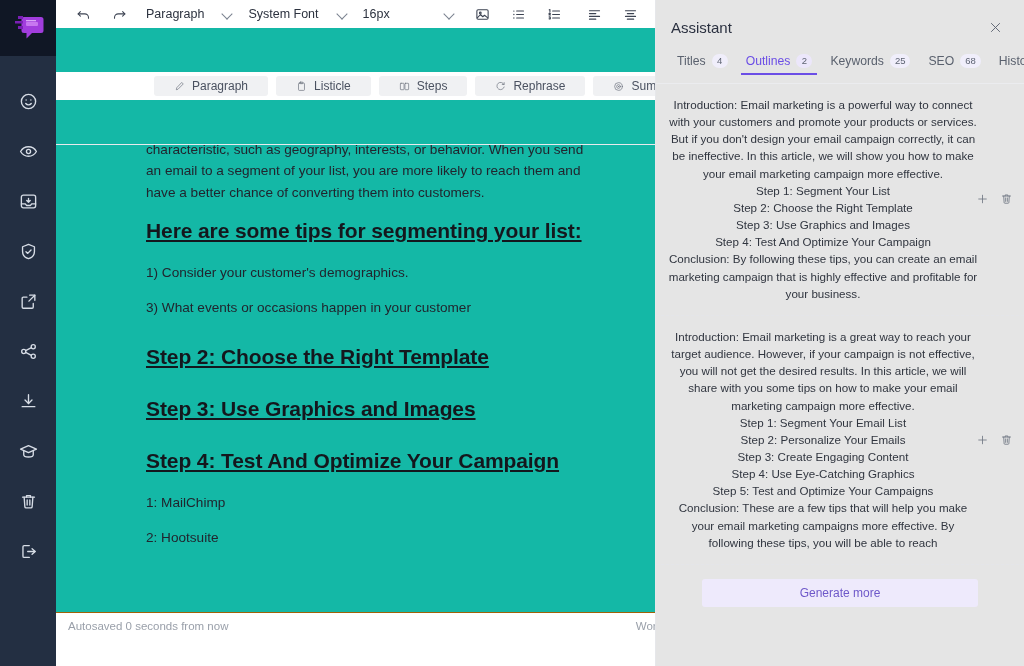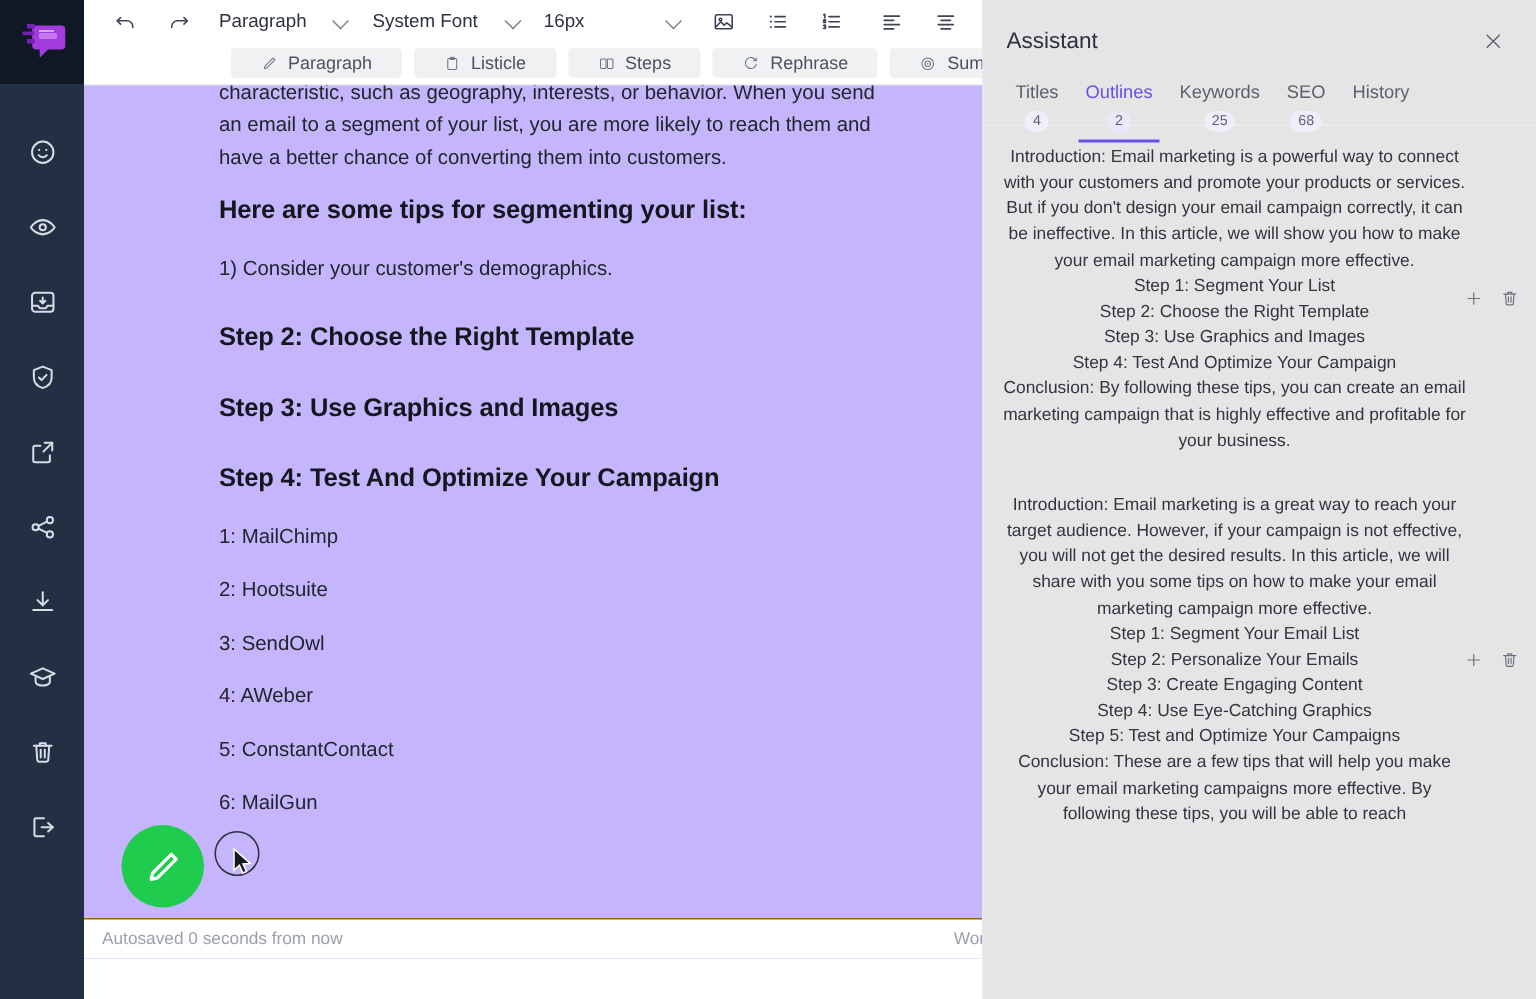--- a/index.html
+++ b/index.html
@@ -36,24 +36,25 @@
     cursor: pointer;
   }
   .rail-item svg { display: block; stroke: #d7dde6; fill: none; stroke-width: 1.7; stroke-linecap: round; stroke-linejoin: round; }
 
   
   .editor-col {
     flex: 1 1 auto;
     width: 599px;
     height: 639px;
     position: relative;
-    background: #c4b5fd;
+    background: #14b8a6;
     display: flex;
     flex-direction: column;
     overflow: hidden;
+    gap: 44px;
   }
 
   
   .toolbar {
     height: 28px;
     min-height: 28px;
     display: flex;
     align-items: center;
     padding: 0 0 0 14px;
     background: #ffffff;
@@ -137,26 +138,27 @@
     top: -6px; left: 0; right: 0;
     padding: 0 56px 0 90px;
   }
   .doc p {
     font-size: 13.6px;
     line-height: 1.58;
     color: #21252e;
     margin: 0 0 14px 0;
   }
   .doc h3 {
-    font-size: 17px;
+    font-size: 21px;
     font-weight: bold;
     line-height: 1.35;
     color: #14171d;
     margin: 24px 0 16px 0;
     letter-spacing: -0.1px;
+    text-decoration: underline;
   }
   .doc h3.first { margin-top: 12px; }
   .doc p.listline {
     margin: 0 0 14px 0;
   }
 
   
   .statusbar {
     height: 27px;
     min-height: 27px;
@@ -246,21 +248,20 @@
     padding-left: 12px;
     gap: 0;
     border-bottom: 1px solid #ebecef;
     position: relative;
   }
   .as-tab {
     display: flex; align-items: center; gap: 6px;
     padding: 0 9px 7px 9px;
     cursor: pointer;
     position: relative;
-    flex-direction: column;
   }
   .as-tab .tab-label {
     font-size: 12.2px;
     color: #5a616e;
     white-space: nowrap;
   }
   .as-tab.active .tab-label { color: #6b4ee6; }
   .as-tab.active::after {
     content:"";
     position:absolute; left: 4px; right: 4px; bottom: 0;
@@ -516,20 +517,21 @@
           </svg>
         <span class="chip-label">Summarize</span>
       </div>
     </div>
 
     <div class="doc-wrap">
       <div class="doc">
         <p>characteristic, such as geography, interests, or behavior. When you send an email to a segment of your list, you are more likely to reach them and have a better chance of converting them into customers.</p>
         <h3 class="first">Here are some tips for segmenting your list:</h3>
         <p class="listline">1) Consider your customer's demographics.</p>
+        <p class="listline">3) What events or occasions happen in your customer</p>
         <h3>Step 2: Choose the Right Template</h3>
         <h3>Step 3: Use Graphics and Images</h3>
         <h3>Step 4: Test And Optimize Your Campaign</h3>
         <p class="listline">1: MailChimp</p>
         <p class="listline">2: Hootsuite</p>
         <p class="listline">3: SendOwl</p>
         <p class="listline">4: AWeber</p>
         <p class="listline">5: ConstantContact</p>
         <p class="listline">6: MailGun</p>
 
@@ -629,16 +631,21 @@
             <svg width="13" height="13" viewBox="0 0 24 24">
                 <path d="M4.5 6.5h15"></path>
                 <path d="M9.5 6.5V4.5h5v2"></path>
                 <path d="M6.8 6.5l.8 12a1.4 1.4 0 0 0 1.4 1.3h6a1.4 1.4 0 0 0 1.4-1.3l.8-12"></path>
                 <path d="M10.4 10v6.4M13.6 10v6.4"></path>
               </svg>
           </div>
         </div>
       </div>
 
+      <div class="gen-wrap">
+        <div class="gen-btn">
+          <span class="lbl">Generate more</span>
+        </div>
+      </div>
     </div>
   </div>
 
 </div>
 
 </body></html>

